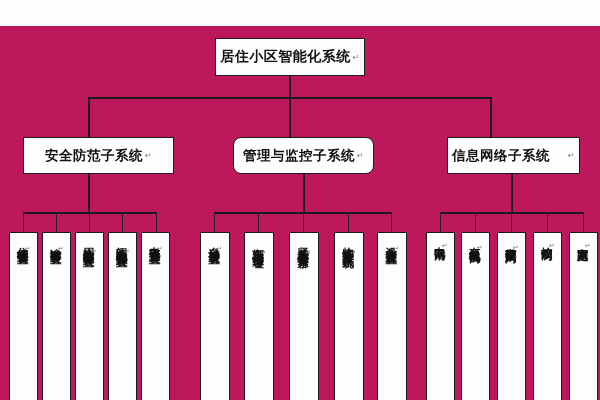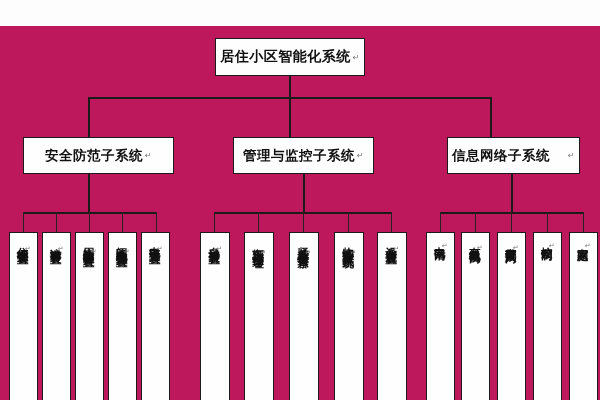--- a/index.html
+++ b/index.html
@@ -120,21 +120,21 @@
   <div class="node leaf" style="left:75px; top:206px; width:29px; height:179px;">
     <span class="leaf-text"><span>周边防越报警装置</span><span class="ret">↵</span></span>
   </div>
   <div class="node leaf" style="left:108px; top:206px; width:29px; height:179px;">
     <span class="leaf-text"><span>闭路电视监控装置</span><span class="ret">↵</span></span>
   </div>
   <div class="node leaf" style="left:141px; top:206px; width:29px; height:179px;">
     <span class="leaf-text"><span>电子巡更装置</span><span class="ret">↵</span></span>
   </div>
 
-  <div class="node level1" style="left:233px; top:111px; width:141px; height:37px;">
+  <div class="node level1" style="left:233px; top:111px; width:141px; height:37px;border-radius:8px;">
     <span>管理与监控子系统</span>
       <span class="ret">↵</span>
   </div>
   <div class="ln v" style="left:303px; top:148px; width:1.6px; height:39px;"></div>
   <div class="ln h" style="left:214px; top:186px; width:178px; height:1.6px;"></div>
   <div class="ln thin v" style="left:214px; top:186px; height:20px;"></div>
   <div class="ln thin v" style="left:258px; top:186px; height:20px;"></div>
   <div class="ln thin v" style="left:303px; top:186px; height:20px;"></div>
   <div class="ln thin v" style="left:348px; top:186px; height:20px;"></div>
   <div class="ln thin v" style="left:391px; top:186px; height:20px;"></div>

